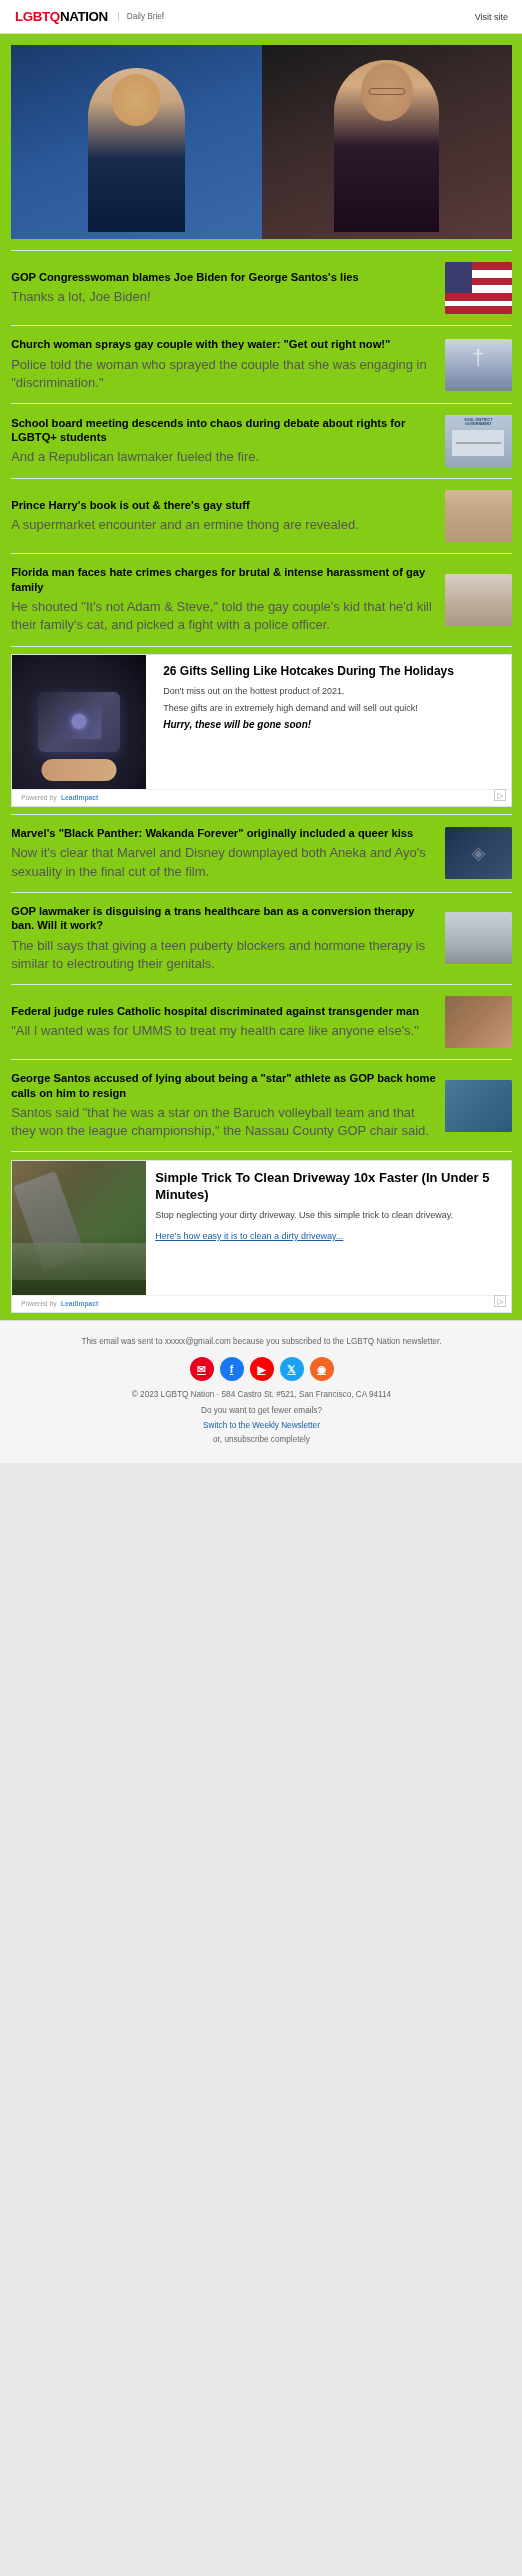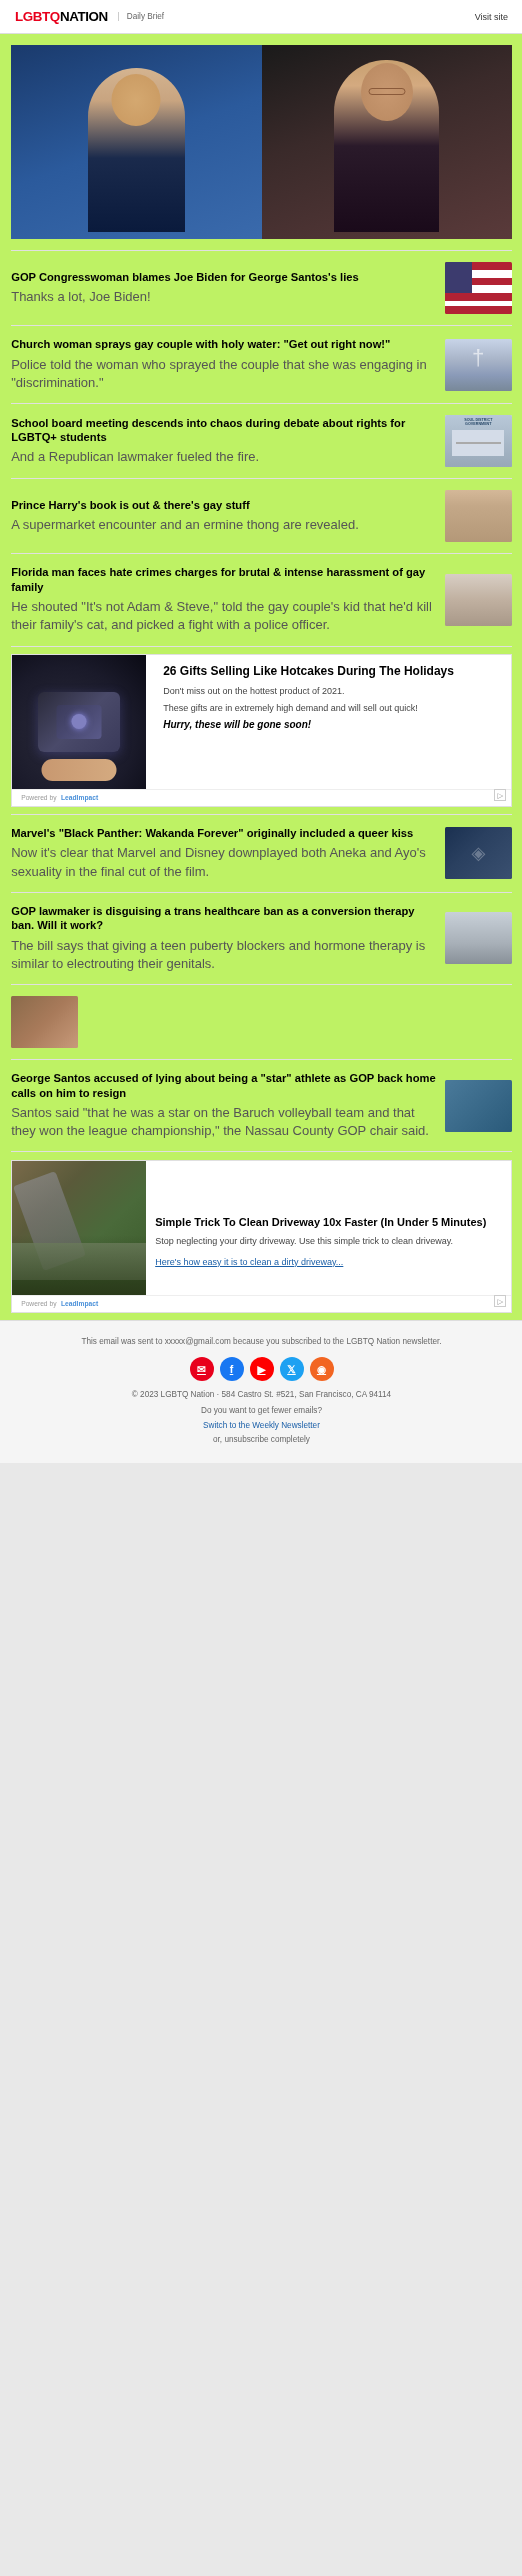--- a/index.html
+++ b/index.html
@@ -3,21 +3,21 @@
   <meta charset="utf-8">
   <style>
     * { box-sizing: border-box; margin: 0; padding: 0; }
     body {
       font-family: Arial, Helvetica, sans-serif;
       background: #e8e8e8;
       width: 523px;
       margin: 0 auto;
     }
     .email-wrapper {
-      background: #bef264;
+      background: #84cc16;
       width: 523px;
     }
 
     
     .header {
       background: #ffffff;
       border-bottom: 0.7px solid #dddddd;
       padding: 9px 15px;
       display: flex;
       align-items: center;
@@ -310,26 +310,25 @@
       position: absolute;
       bottom: 0; left: 0; right: 0;
       height: 45px;
       background: linear-gradient(180deg, transparent, #3a5a2a);
     }
     .ad-text-2 {
       padding: 9px;
       flex: 1;
     }
     .ad-text-2 h3 {
-      font-size: 11px;
+      font-size: 13px;
       font-weight: 800;
       color: #000;
       line-height: 1.3;
       margin-bottom: 6px;
-      margin-top: 45px;
     }
     .ad-text-2 p {
       font-size: 9px;
       color: #444;
       line-height: 1.4;
       margin-bottom: 6px;
     }
     .ad-text-2 .link-text {
       font-size: 9px;
       color: #1a5fa8;
@@ -430,21 +429,21 @@
     </div>
     <div class="news-thumbnail">
       <div class="thumb-flag"></div>
     </div>
   </div>
 
   <div class="divider"></div>
 
   <div class="news-item">
     <div class="news-item-text">
-      <h2>Church woman sprays gay couple with holy water: "Get out right now!"</h2>
+      <h2>Church woman sprays gay couple with they water: "Get out right now!"</h2>
       <p>Police told the woman who sprayed the couple that she was engaging in "discrimination."</p>
     </div>
     <div class="news-thumbnail">
       <div class="thumb-church"></div>
     </div>
   </div>
 
   <div class="divider"></div>
 
   <div class="news-item">
@@ -538,20 +537,24 @@
       <p>The bill says that giving a teen puberty blockers and hormone therapy is similar to electrouting their genitals.</p>
     </div>
     <div class="news-thumbnail">
       <div style="width:67px;height:52px;background:linear-gradient(180deg,#c8d0d8 0%,#a8b0b8 60%,#889098 100%);"></div>
     </div>
   </div>
 
   <div class="divider"></div>
 
   <div class="news-item">
+    <div class="news-item-text">
+      <h2>Federal judge rules Catholic hospital discriminated against transgender man</h2>
+      <p>"All I wanted was for UMMS to treat my health care like anyone else's."</p>
+    </div>
     <div class="news-thumbnail">
       <div style="width:67px;height:52px;background:linear-gradient(135deg,#8a6a4a 0%,#a87a5a 50%,#c89a7a 100%);"></div>
     </div>
   </div>
 
   <div class="divider"></div>
 
   <div class="news-item">
     <div class="news-item-text">
       <h2>George Santos accused of lying about being a "star" athlete as GOP back home calls on him to resign</h2>

